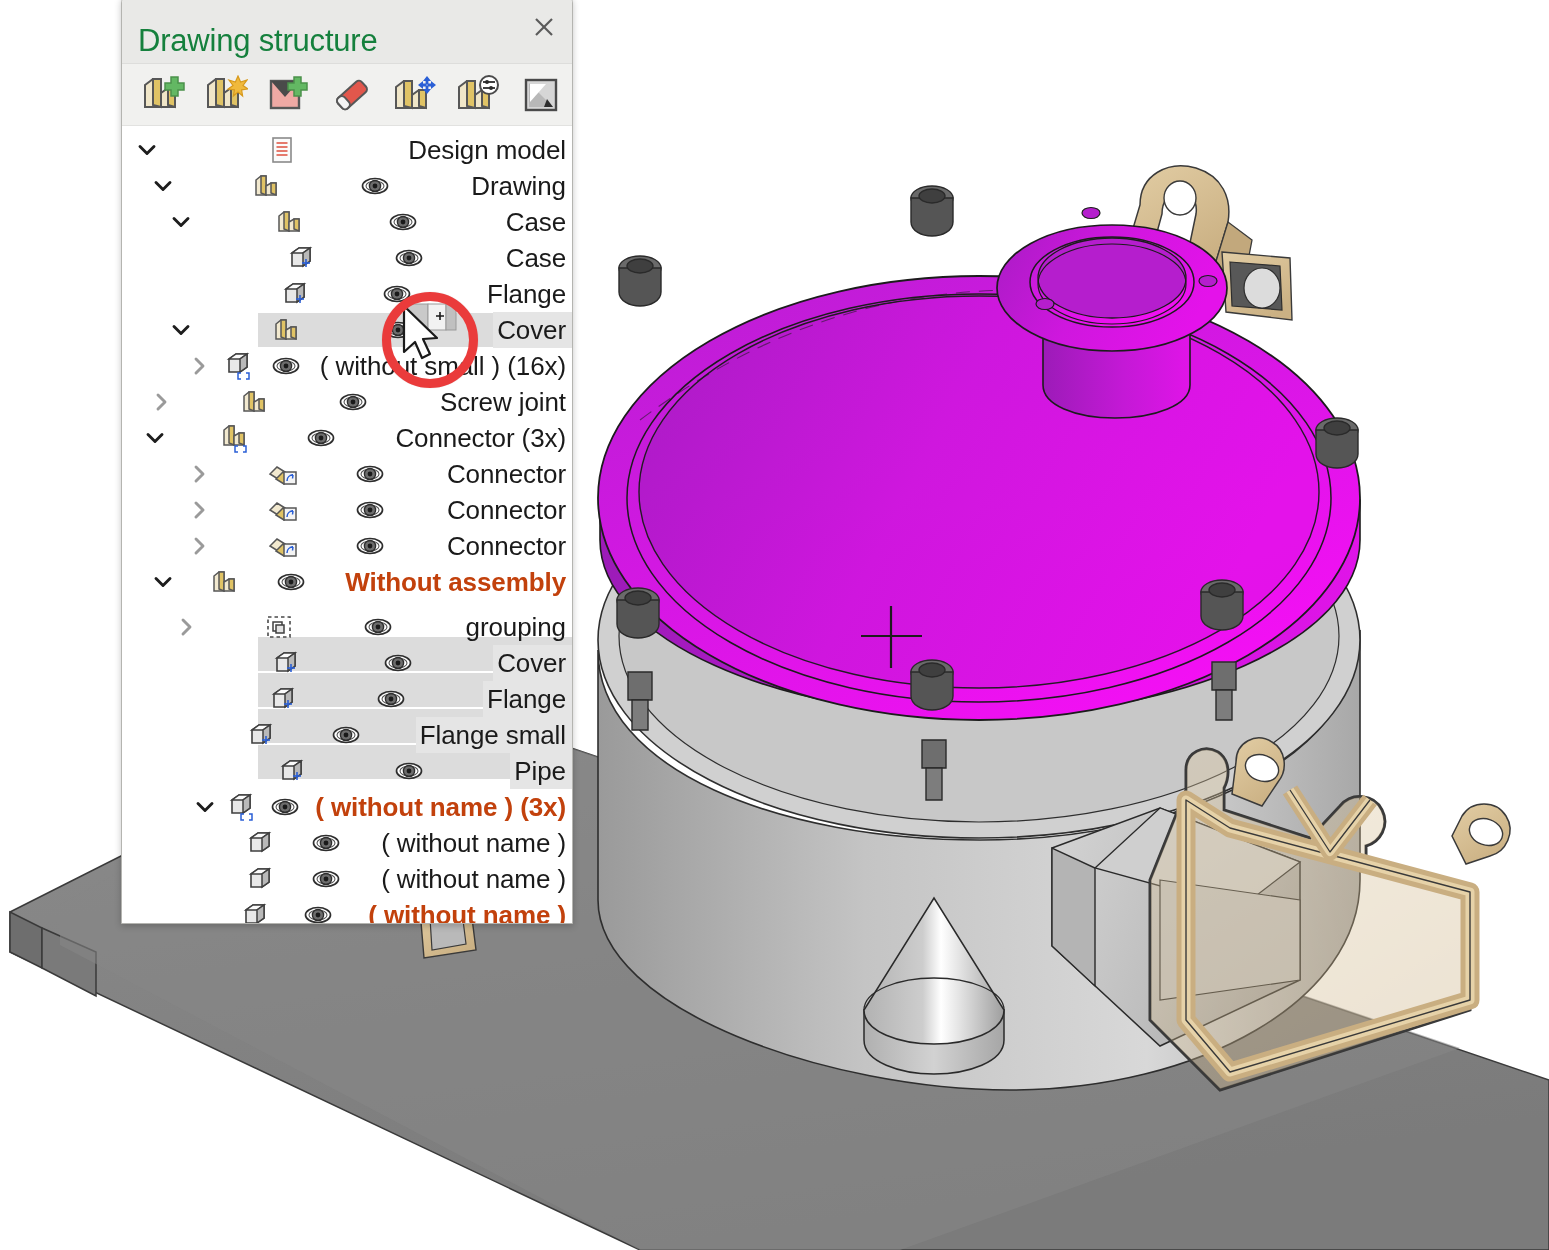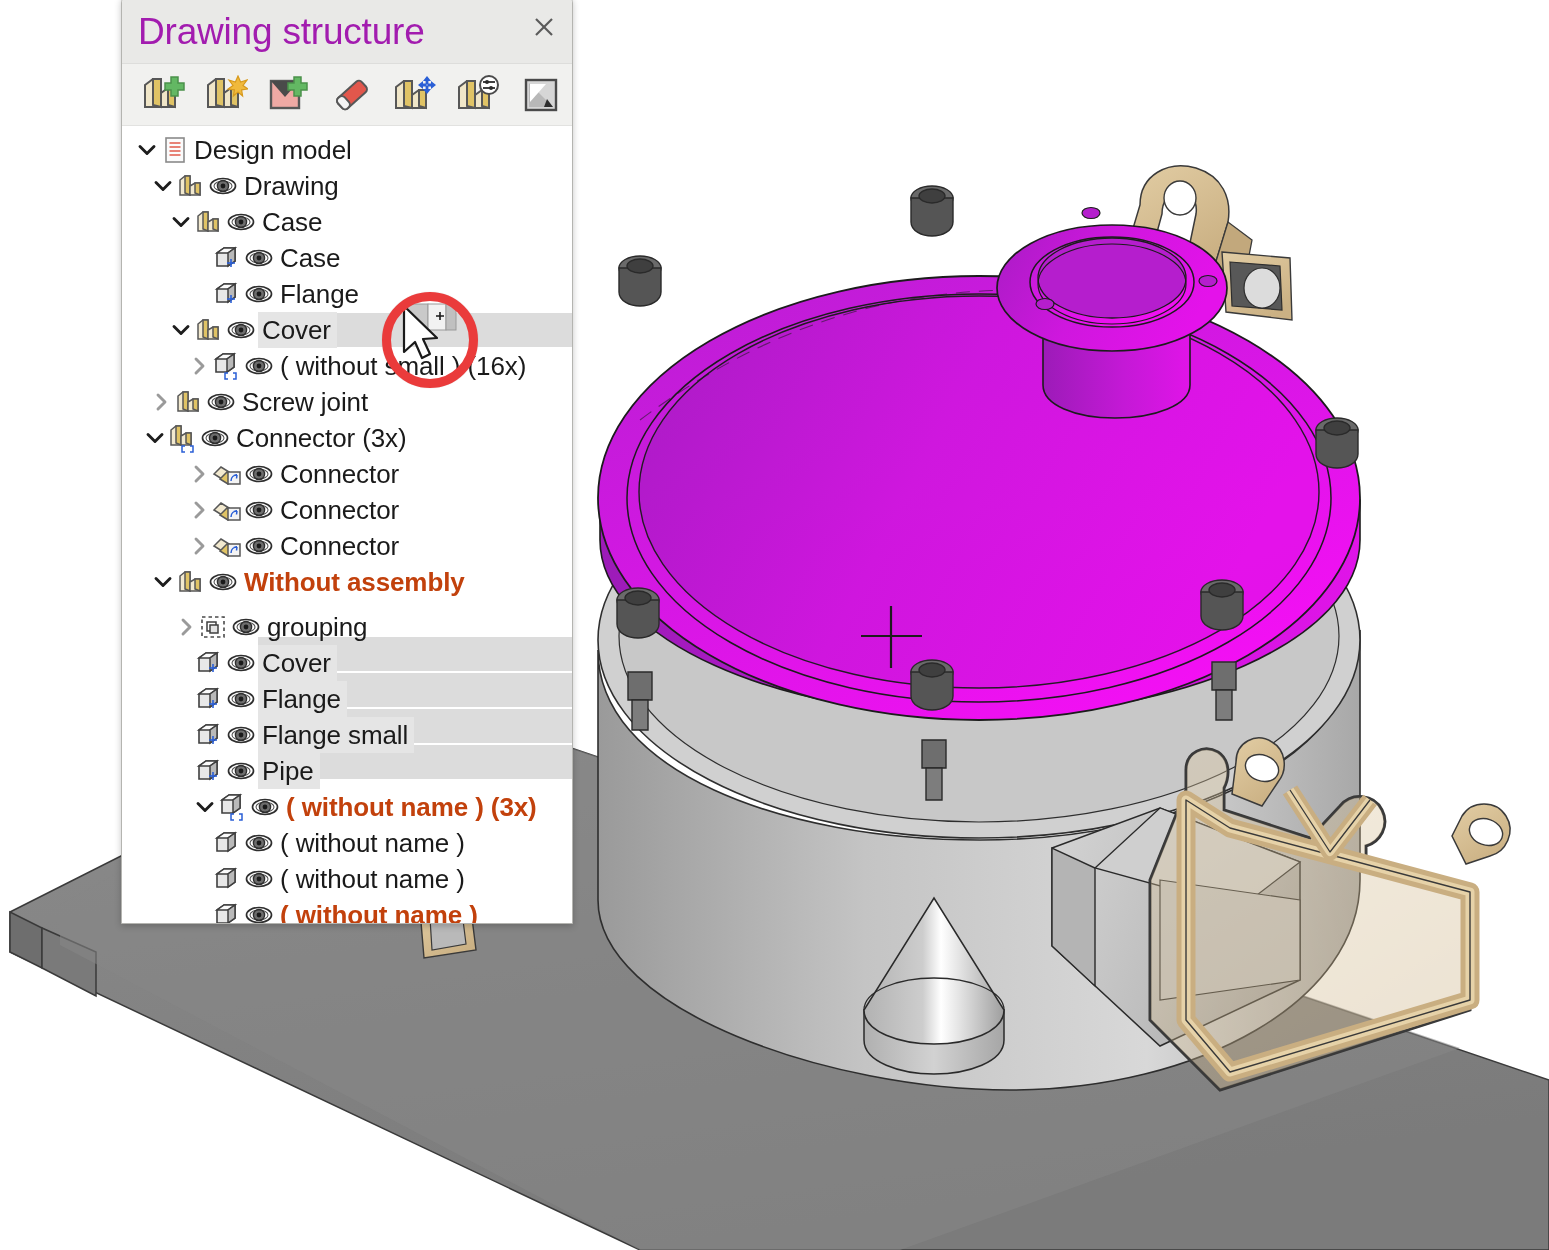--- a/index.html
+++ b/index.html
@@ -27,22 +27,22 @@
     box-shadow: 0 2px 7px rgba(0,0,0,0.22);
     overflow: hidden;
   }
   #titlebar {
     position: relative; height: 69px;
     background: #e9e9e7;
     border-bottom: 1px solid #dddddb;
     border-top-left-radius: 8px; border-top-right-radius: 8px;
   }
   #title {
-    position: absolute; left: 16px; top: 16px;
-    font-size: 37px; color: #a21caf; font-weight: 400;
+    position: absolute; left: 16px; top: 28px;
+    font-size: 31px; color: #15803d; font-weight: 400;
     letter-spacing: -0.2px; white-space: nowrap;
   }
   #closebtn {
     position: absolute; right: 14px; top: 18px;
     width: 28px; height: 28px; cursor: default;
     display: flex; align-items: center; justify-content: center;
   }
   #closebtn svg { display:block; }
 
   #toolbar {
@@ -62,20 +62,21 @@
     position: relative;
     background: #ffffff;
     padding-top: 6px;
     height: 797px;
     overflow: hidden;
   }
   .row {
     position: relative; height: 36px;
     display: flex; align-items: center;
     white-space: nowrap;
+    justify-content: space-between;
   }
   .chev { width: 26px; height: 36px; flex: 0 0 26px; display: flex; align-items: center; justify-content: center; }
   .nodeicon { width: 30px; height: 36px; flex: 0 0 30px; display: flex; align-items: center; justify-content: center; }
   .eye { width: 34px; height: 36px; flex: 0 0 34px; display: flex; align-items: center; justify-content: center; }
   .label {
     font-size: 26px; color: #1a1a1a; line-height: 36px;
     padding: 0 6px 0 4px; letter-spacing: -0.1px;
   }
   .label.blue { color: #c2410c; font-weight: bold; }
   .hl .label { background: #e5e5e5; }

